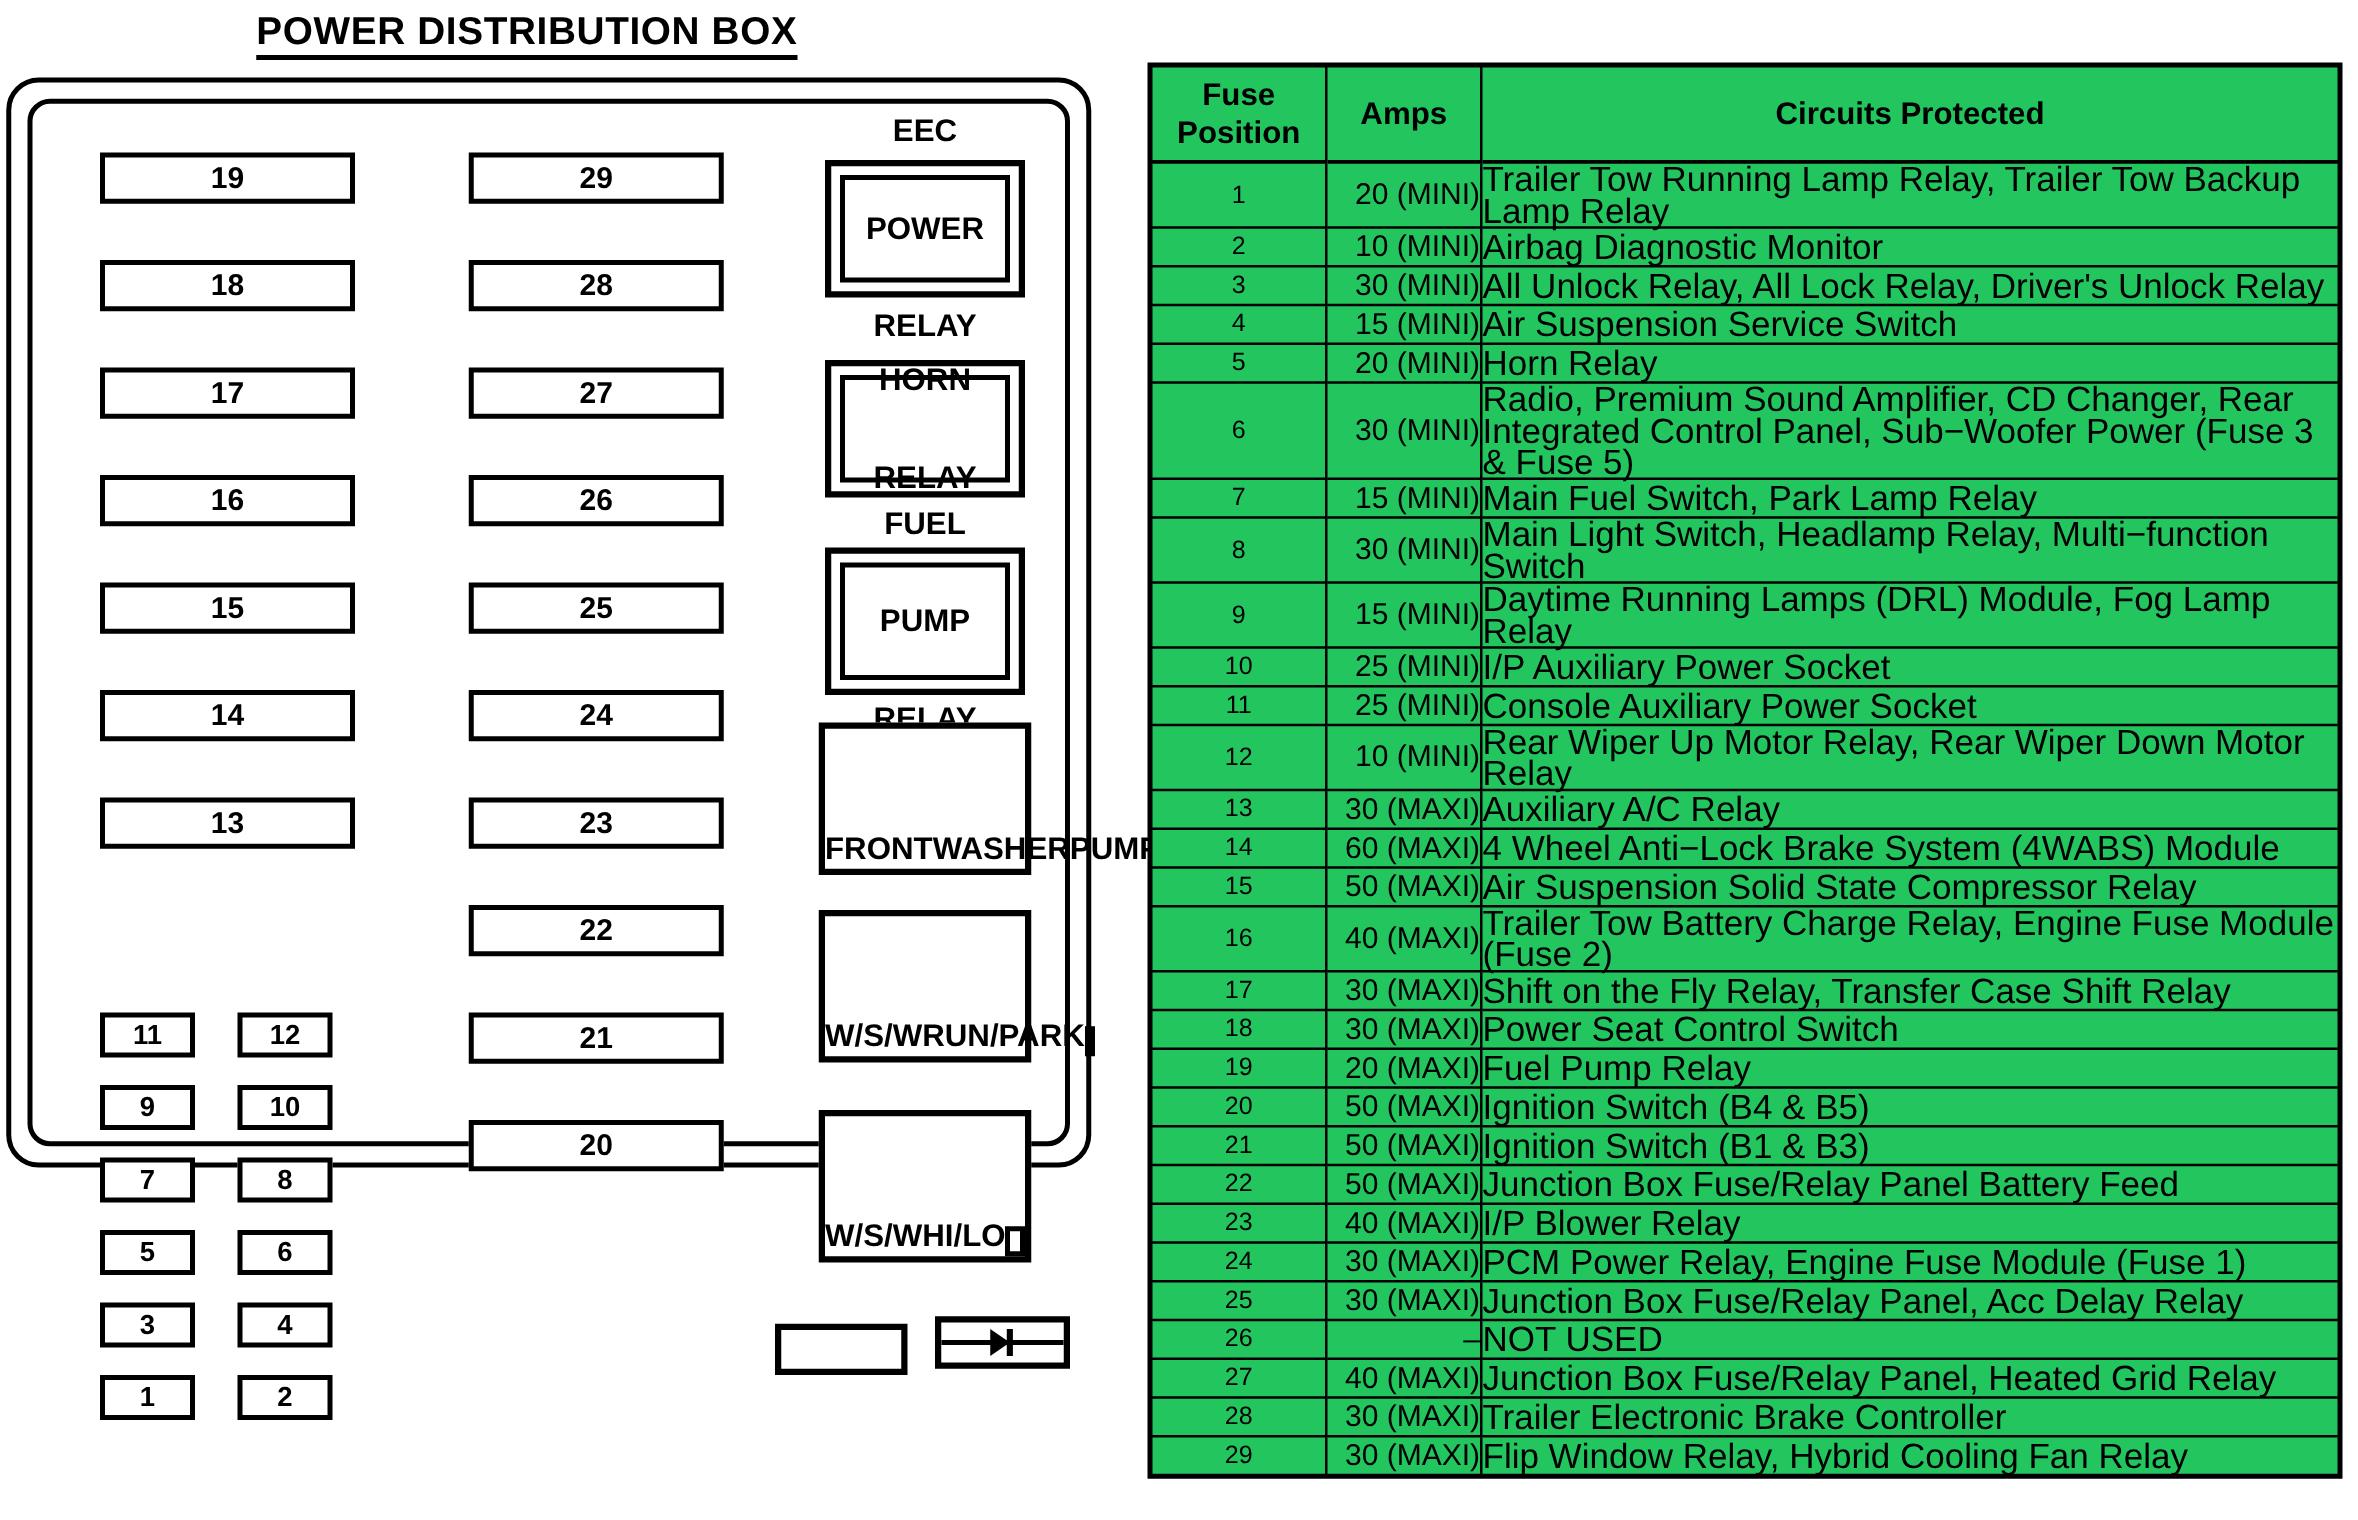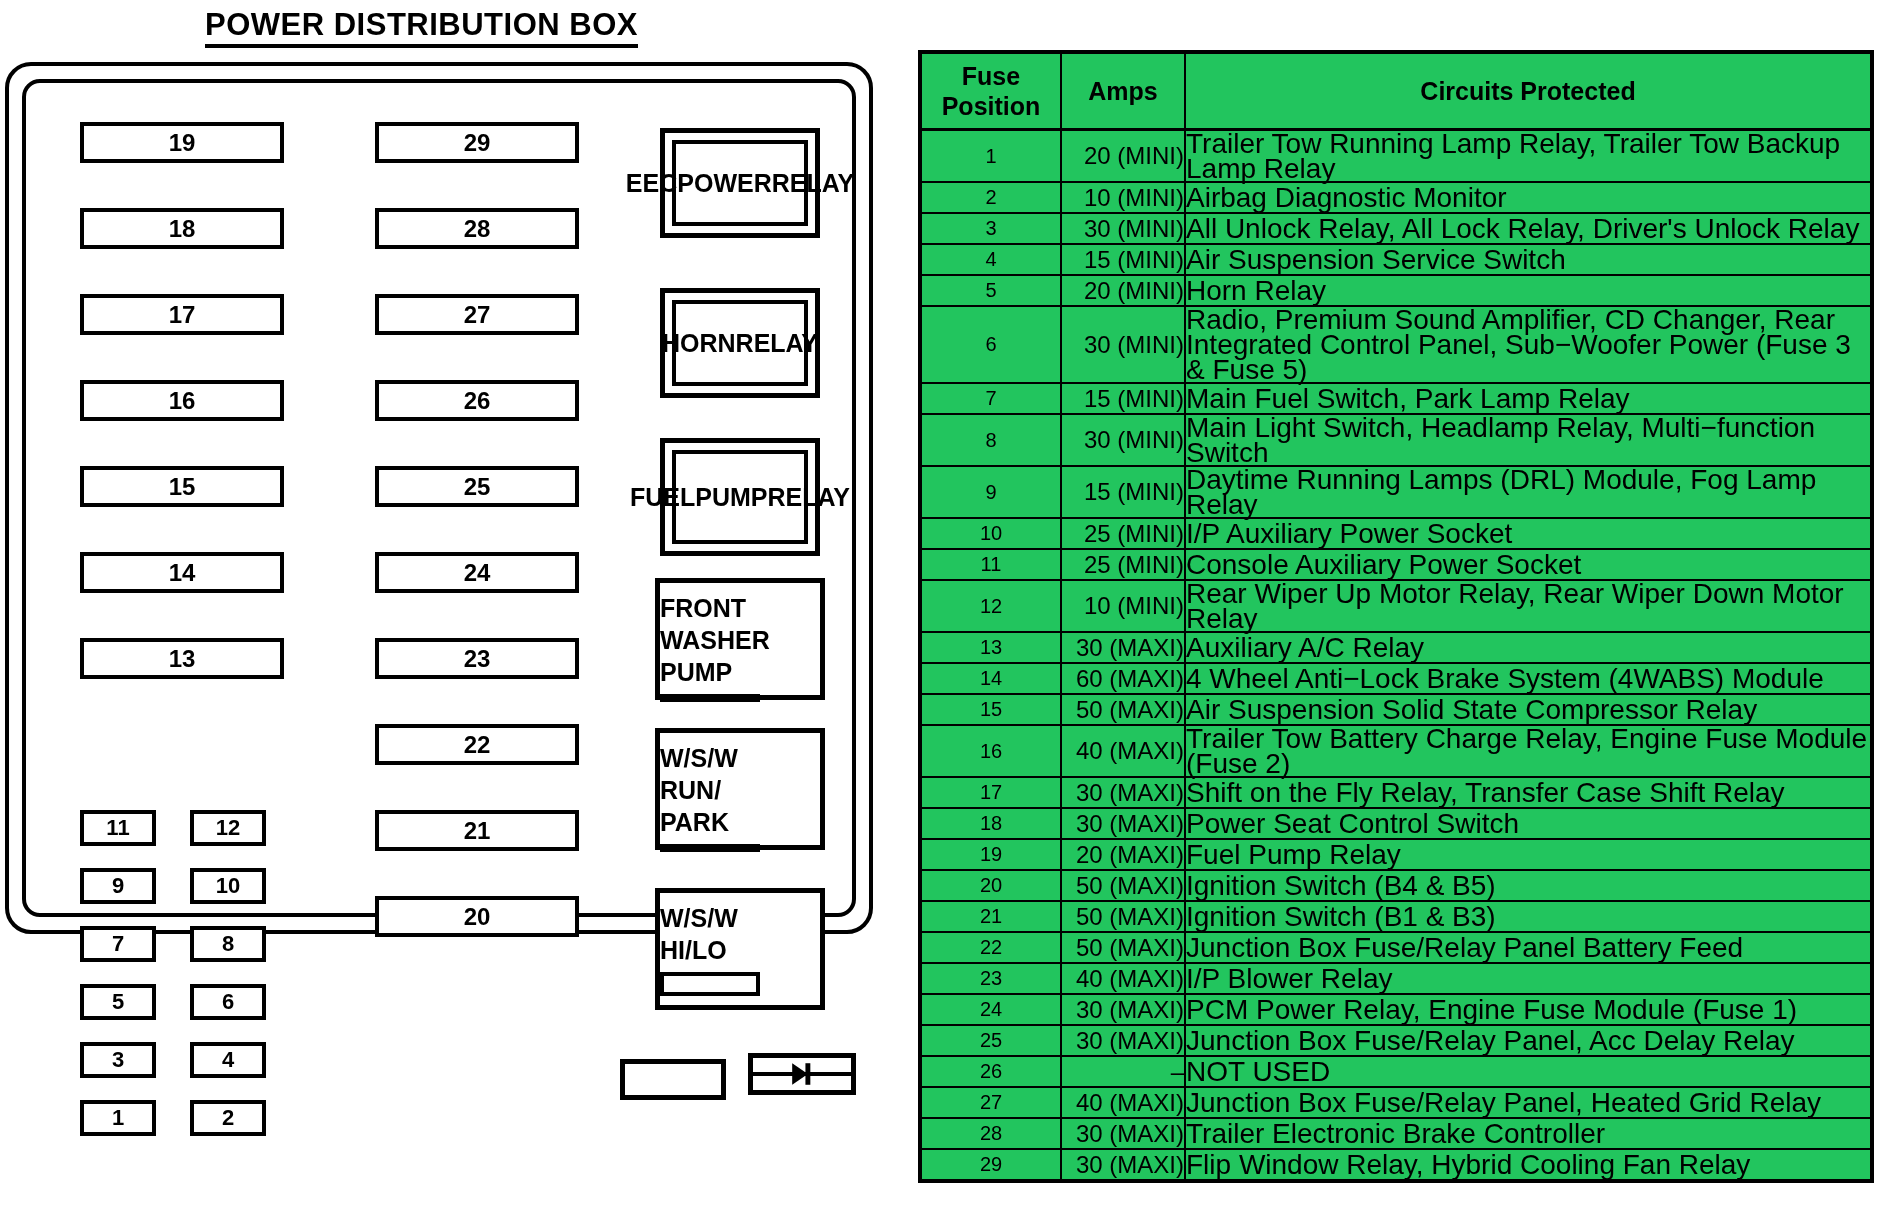--- a/index.html
+++ b/index.html
@@ -92,32 +92,33 @@
   }
   .relay-box.double {
     padding: 7px;
   }
   .relay-inner {
     width: 100%;
     height: 100%;
     border: 4px solid #000;
     box-sizing: border-box;
     display: flex;
-    flex-direction: row;
+    flex-direction: column;
     align-items: center;
     justify-content: center;
     font-size: 25px;
     font-weight: bold;
     line-height: 30px;
     text-align: center;
+    gap: 48px;
   }
   .relay-box.single {
     display: flex;
-    flex-direction: column;
-    align-items: flex-start;
+    flex-direction: row;
+    align-items: flex-end;
     justify-content: flex-start;
     padding-top: 9px;
     font-size: 25px;
     font-weight: bold;
     line-height: 32px;
     text-align: center;
   }
   .relay-stub {
     width: 100px;
     height: 24px;

